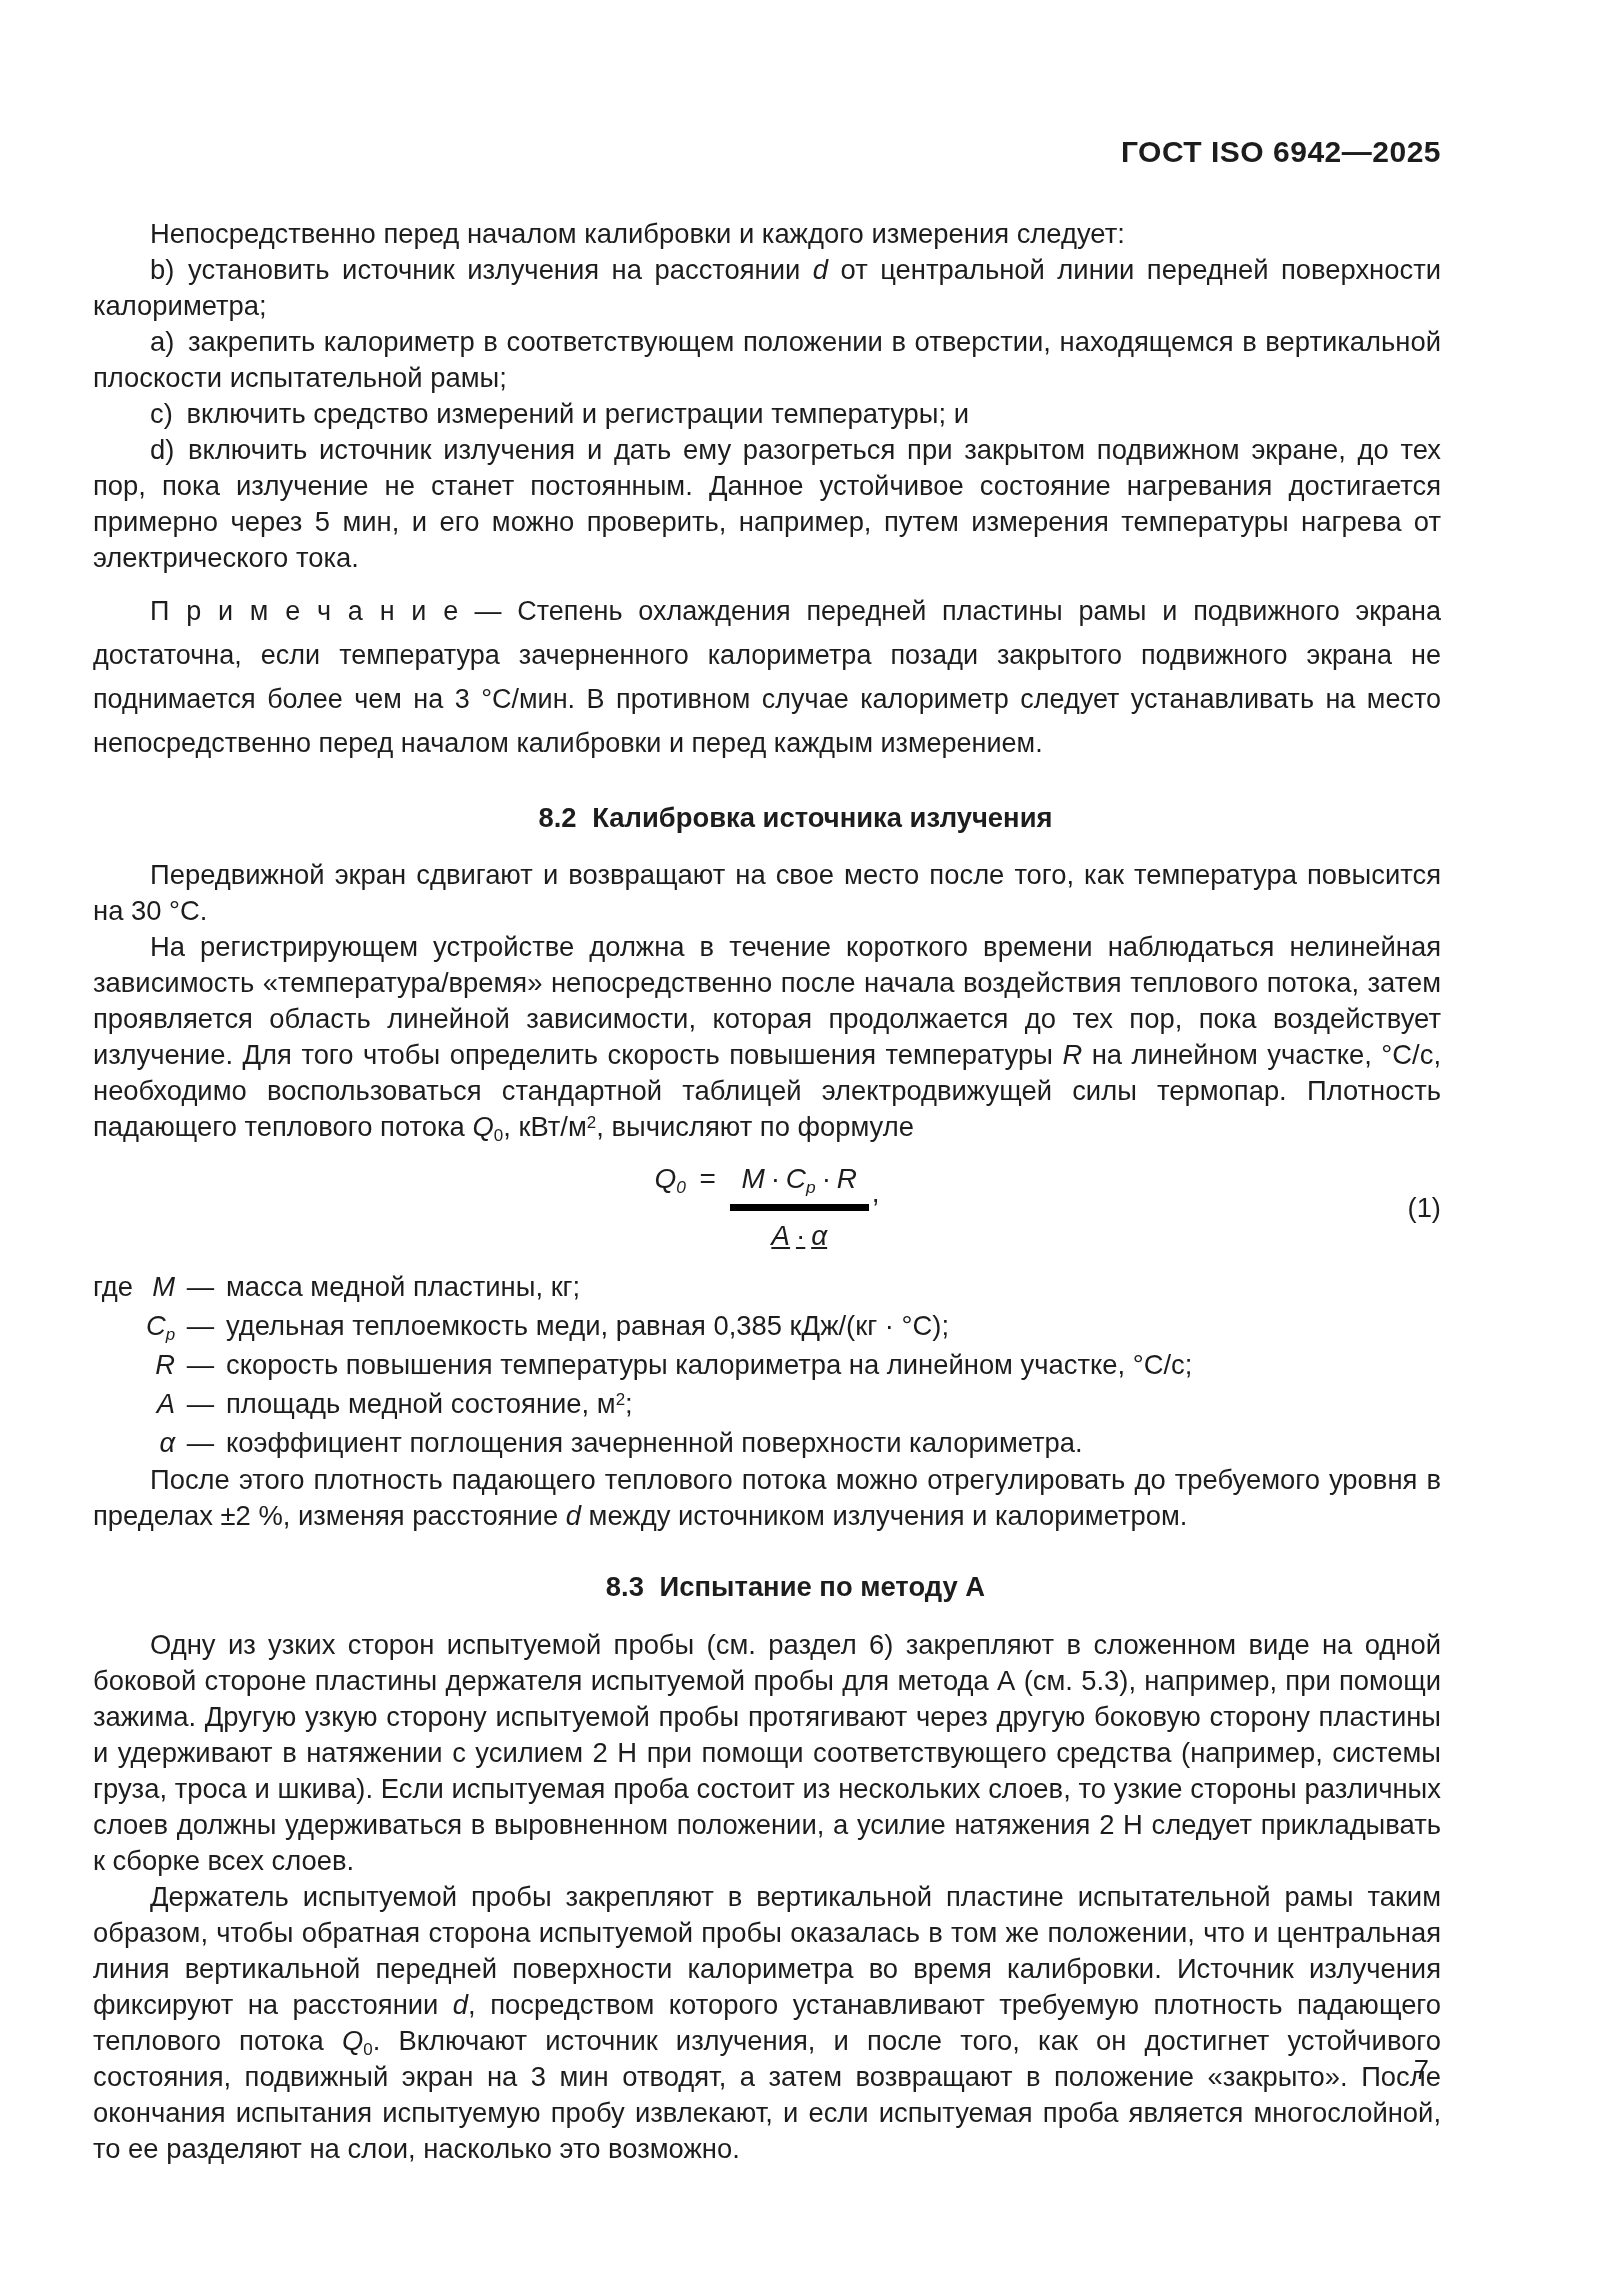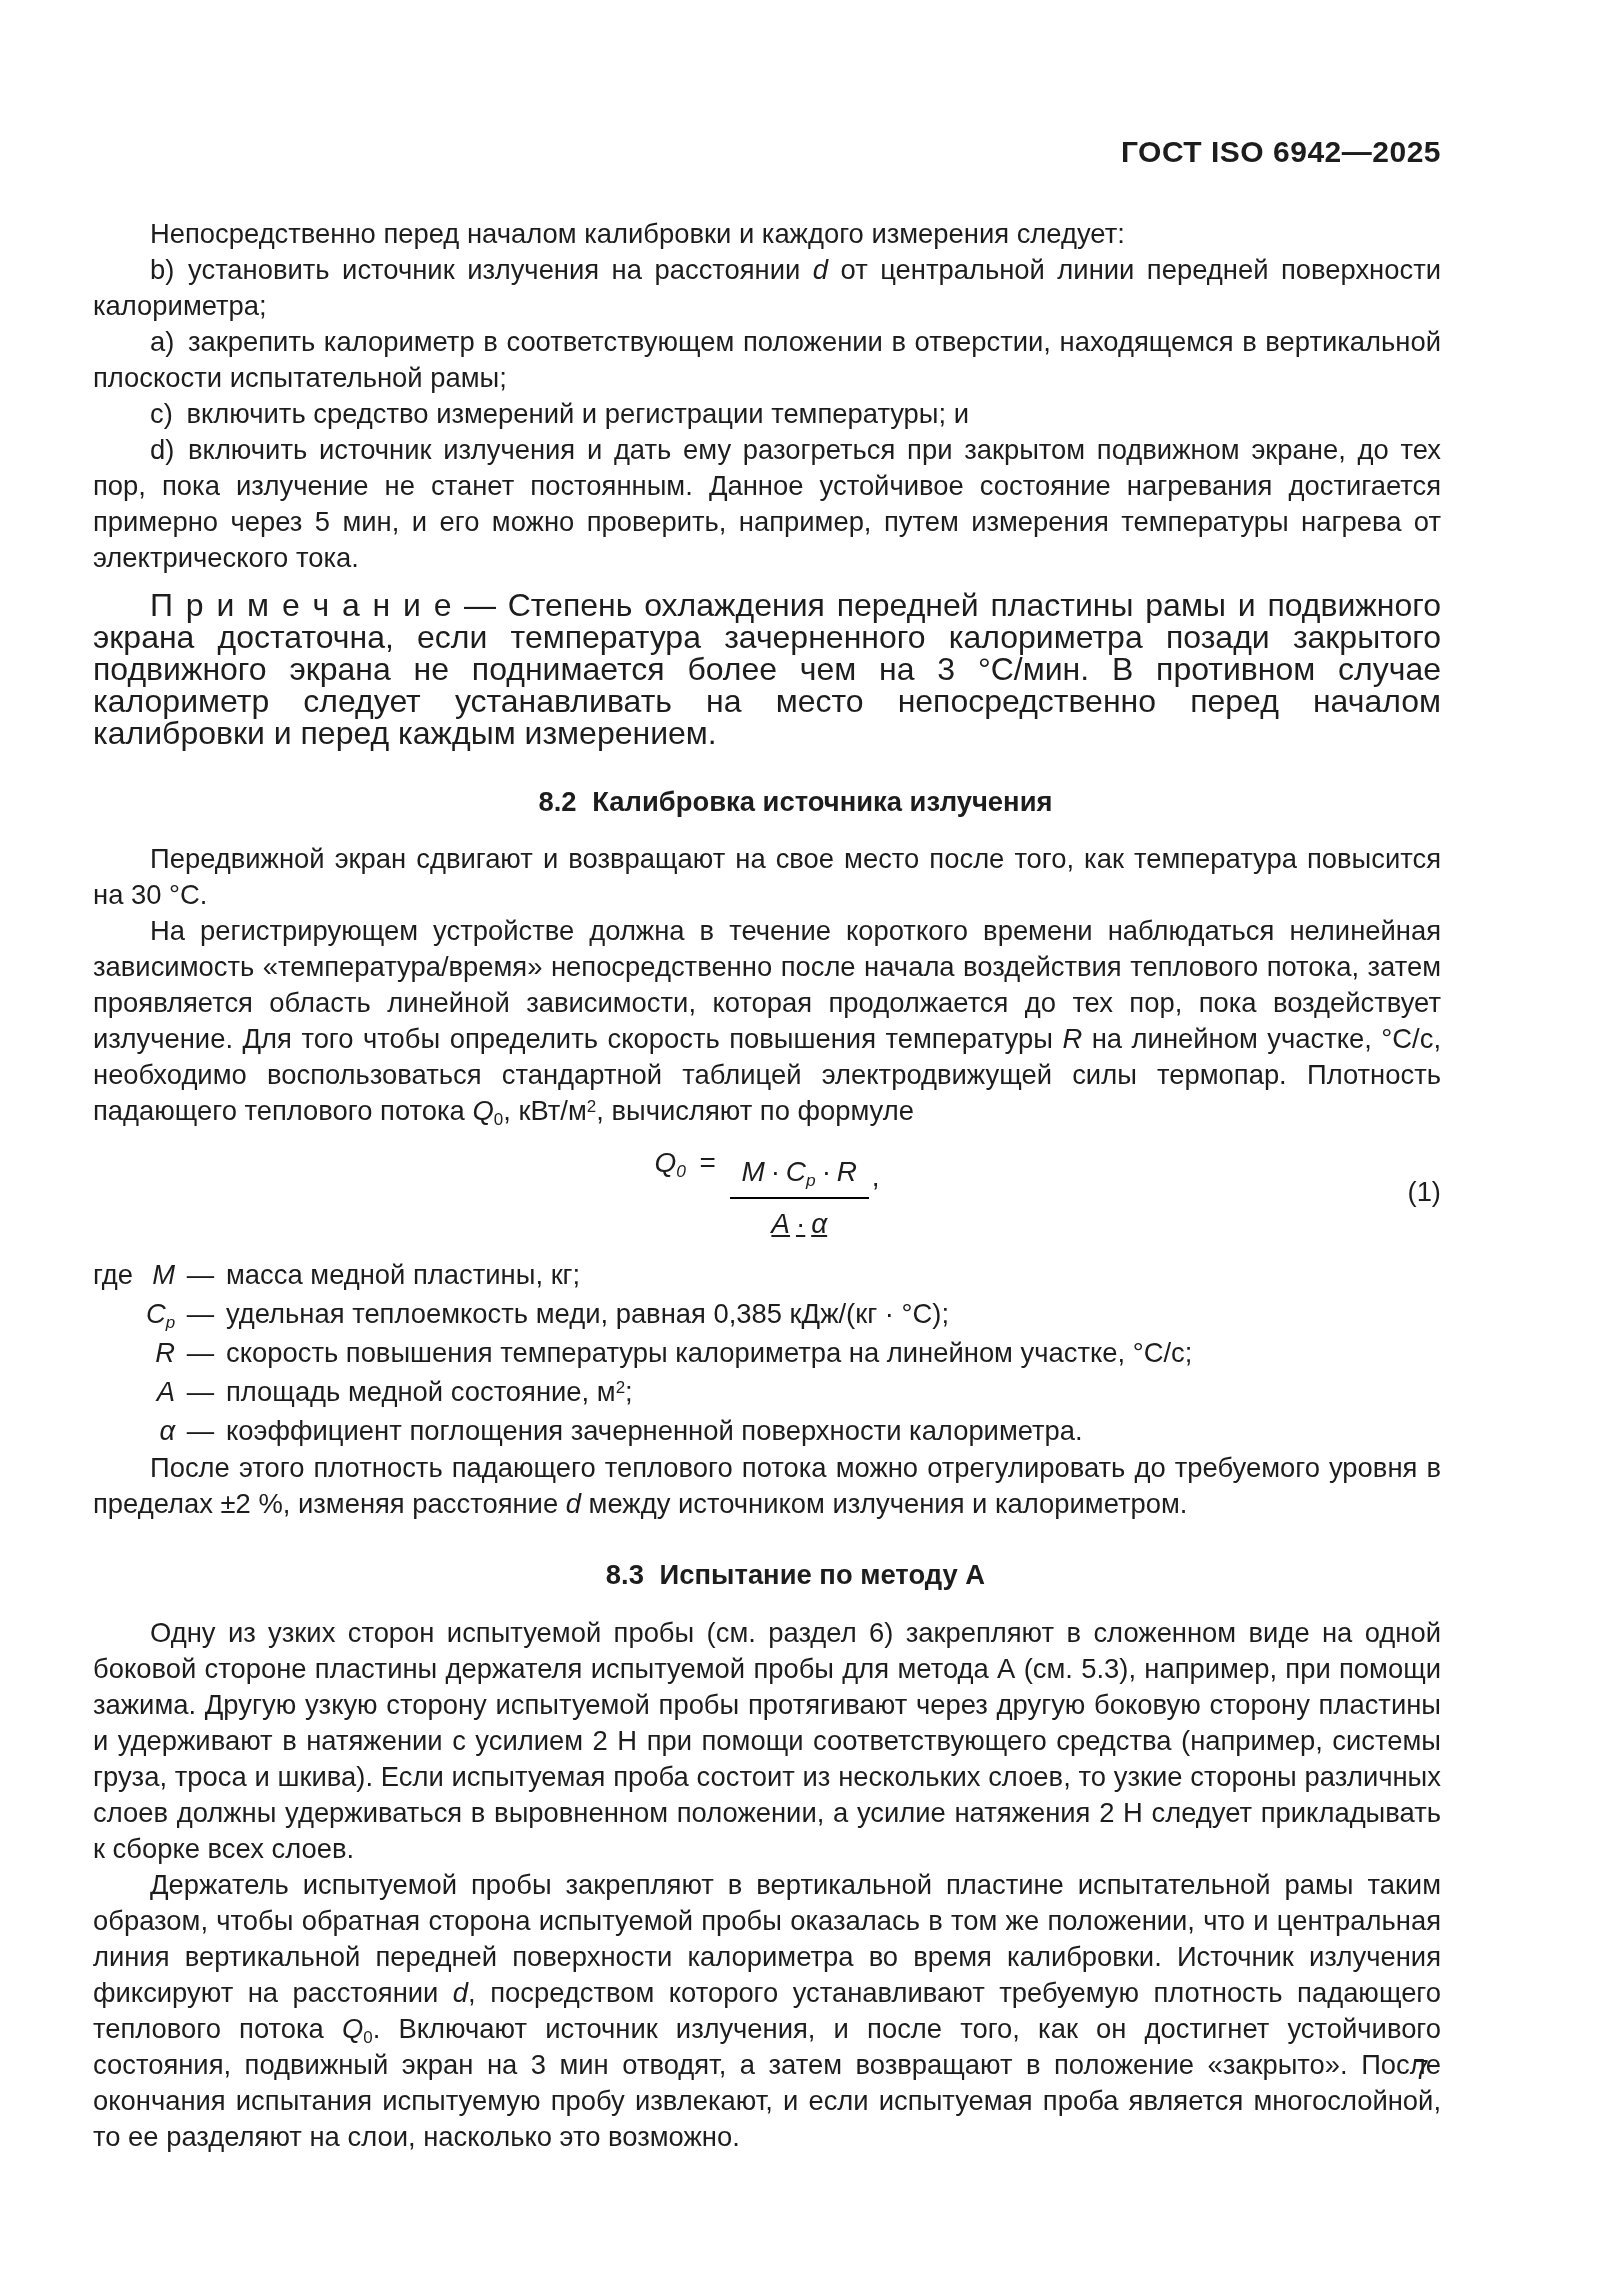--- a/index.html
+++ b/index.html
@@ -32,22 +32,22 @@
     text-align:justify;
   }
   p.para { margin:0; text-indent:57px; }
   .li-label { margin-right:13.7px; }
   i.var { font-style:italic; }
   .sub { font-size:0.62em; vertical-align:-0.28em; line-height:0; }
   .sup { font-size:0.62em; vertical-align:0.5em; line-height:0; }
 
   .note-para {
     margin:12.7px 0 0;
-    font-size:32px;
-    line-height:32px;
+    font-size:27px;
+    line-height:44px;
     text-indent:57px;
     text-align:justify;
   }
   .note-label { letter-spacing:0.5px; }
 
   .sec-h {
     margin:35px 0 21.6px;
     padding-left:57px;
     font-size:27.4px;
     font-weight:bold;
@@ -60,21 +60,21 @@
     margin:15.7px 0 13.7px;
     min-height:86px;
     display:flex;
     justify-content:center;
     align-items:center;
   }
   .formula { display:flex; align-items:flex-start; font-size:28px; }
   .f-lhs { font-style:italic; }
   .f-eq { margin:0 13.7px; }
   .frac { display:inline-flex; flex-direction:column; align-items:center; }
-  .frac .num { padding:0 11.8px 6.9px; border-bottom:2px solid #000000; font-style:italic;margin-top:9px; }
+  .frac .num { padding:0 11.8px 6.9px; border-bottom:7px solid #000000; font-style:italic; }
   .frac .den { padding:6.9px 11.8px 0; font-style:italic;text-decoration:underline; }
   .f-dot { font-style:normal; padding:0 5.9px; }
   .f-comma { transform:translateY(13.7px); margin-left:2.9px; }
   .formula-number { position:absolute; right:0; top:29px; font-size:27.4px; }
 
   .defs { margin-top:9.8px; font-size:27.4px; }
   .def-row { display:flex; align-items:baseline; line-height:39px; text-align:left; }
   .def-where { width:53px; flex-shrink:0; }
   .def-term { width:29px; flex-shrink:0; text-align:right; font-style:italic; }
   .def-dash { width:51px; flex-shrink:0; text-align:center; }

